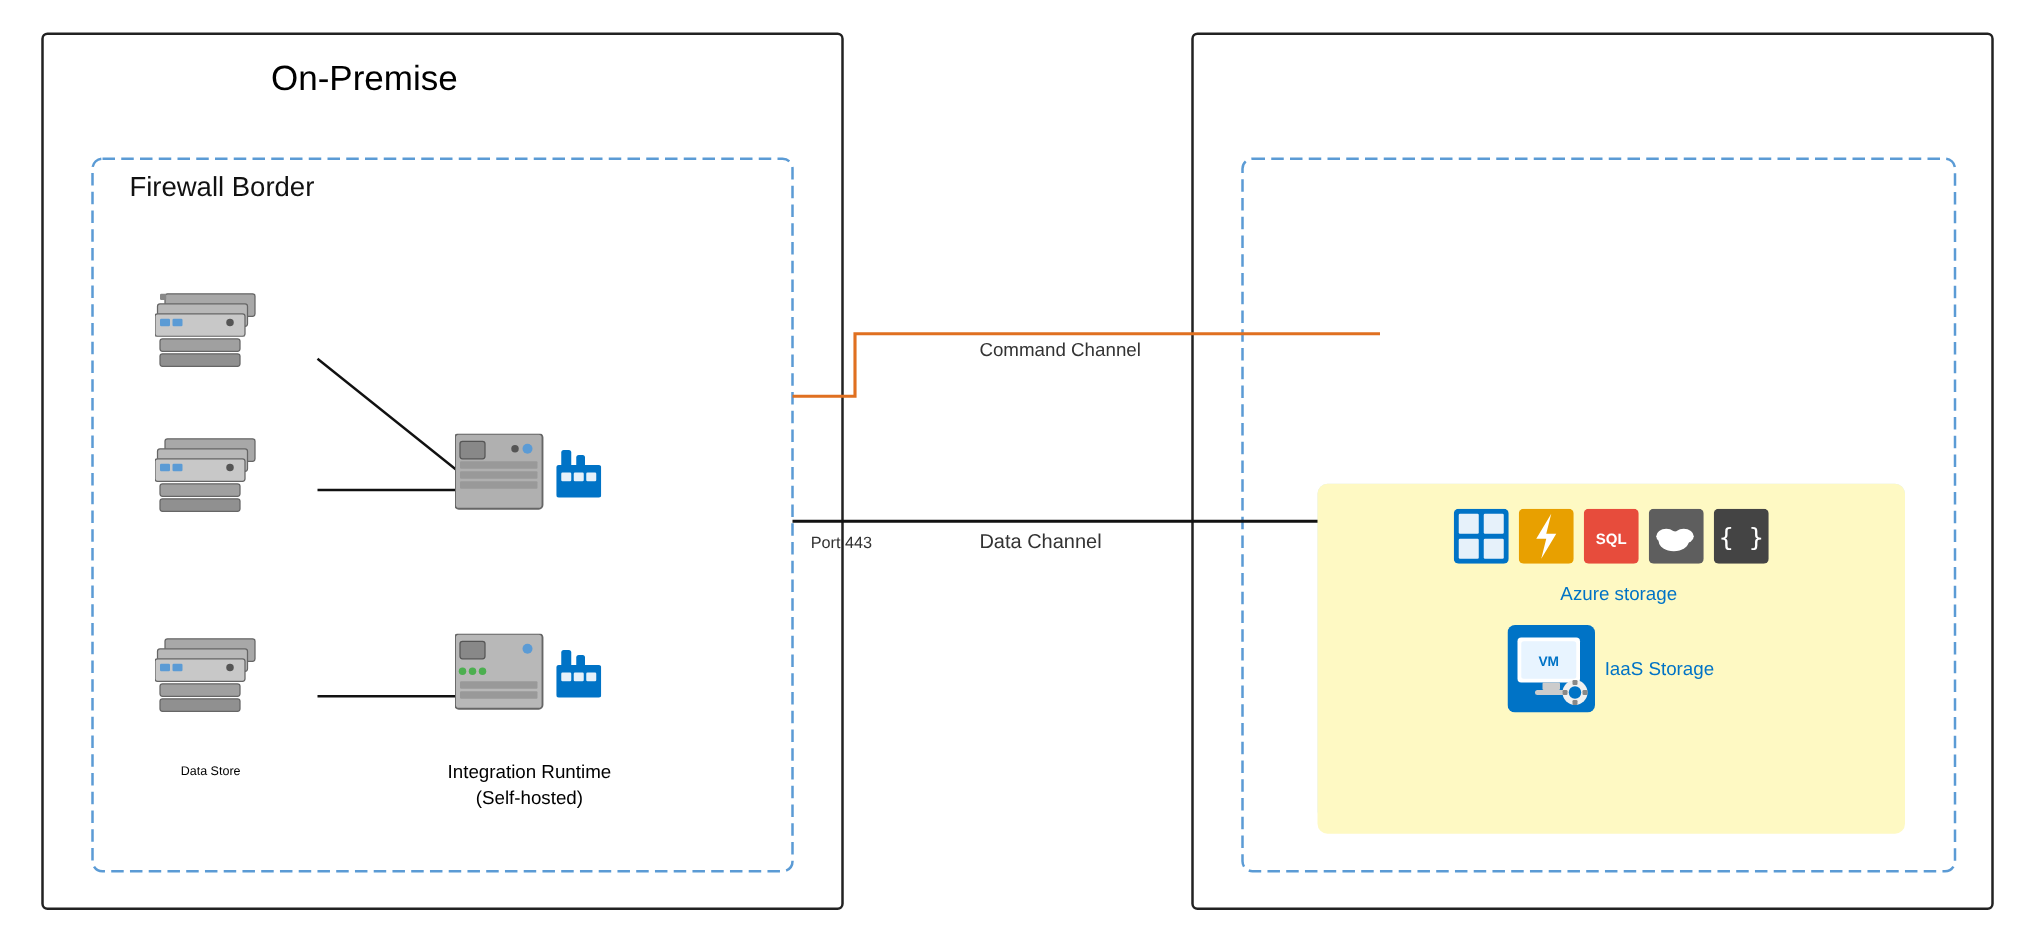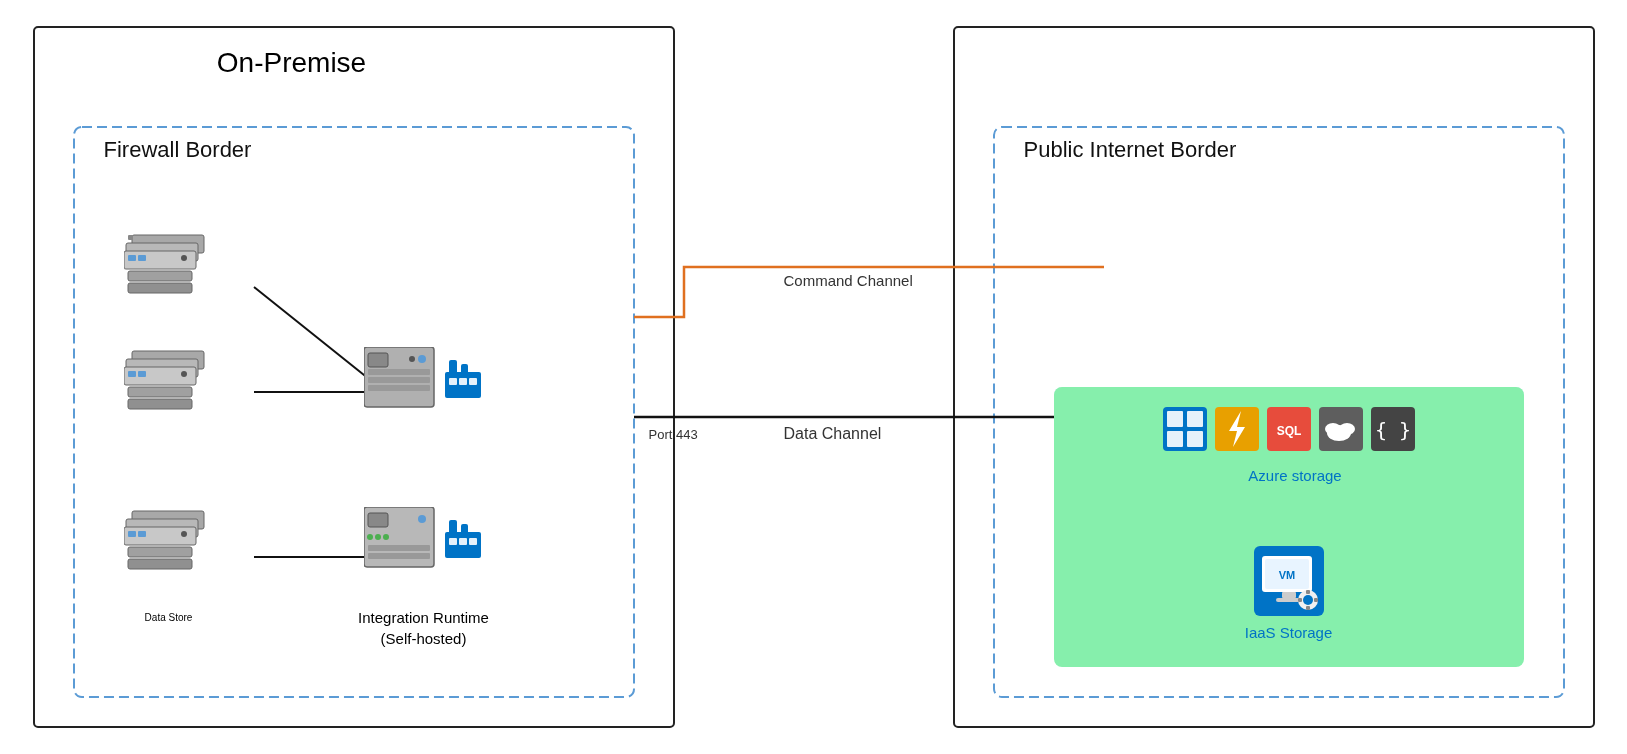--- a/index.html
+++ b/index.html
@@ -164,26 +164,23 @@
         <rect x="24" y="18" width="8" height="7" rx="1" fill="#fff" opacity="0.9"></rect>
       </svg>
     </div>
   </div>
 
   <div style="position:absolute; top:590px; left:320px; width:160px; text-align:center;">
     <span style="font-size:15px; line-height:1.4;">Integration Runtime<br>(Self-hosted)</span>
   </div>
 
 
-  <div style="position:absolute; top:120px; left:1000px;">
-    <span style="font-size:22px; font-weight:300; color:#111;">Public Internet Border</span>
-  </div>
-
-
-  <div style="position:absolute; top:370px; left:1030px; width:470px; height:280px; background:#86efac; border-radius:8px; display:flex; flex-direction:column; align-items:center; gap:16px; padding:20px;">
+
+
+  <div style="position:absolute; top:370px; left:1030px; width:470px; height:280px; background:#fef9c3; border-radius:8px; display:flex; flex-direction:column; align-items:center; gap:16px; padding:20px;">
 
     <div style="display:flex; gap:8px; align-items:center;">
 
       <svg width="44" height="44" viewBox="0 0 44 44">
         <rect width="44" height="44" rx="4" fill="#0073c6"></rect>
         <rect x="4" y="4" width="16" height="16" rx="1" fill="#fff" opacity="0.9"></rect>
         <rect x="24" y="4" width="16" height="16" rx="1" fill="#fff" opacity="0.9"></rect>
         <rect x="4" y="24" width="16" height="16" rx="1" fill="#fff" opacity="0.9"></rect>
         <rect x="24" y="24" width="16" height="16" rx="1" fill="#fff" opacity="0.9"></rect>
       </svg>
@@ -205,21 +202,21 @@
         <ellipse cx="28" cy="22" rx="8" ry="6" fill="#fff"></ellipse>
       </svg>
 
       <svg width="44" height="44" viewBox="0 0 44 44">
         <rect width="44" height="44" rx="4" fill="#444"></rect>
         <text x="22" y="30" text-anchor="middle" fill="#fff" font-size="20" font-family="monospace">{ }</text>
       </svg>
     </div>
     <span style="font-size:15px; color:#0073c6;margin-left:13px;">Azure storage</span>
 
-    <div style="display:flex; flex-direction:column; align-items:center; gap:8px;margin-top:46px;">
+    <div style="display:flex; flex-direction:row; align-items:center; gap:8px;">
       <svg width="70" height="70" viewBox="0 0 70 70">
         <rect width="70" height="70" rx="6" fill="#0073c6"></rect>
 
         <rect x="8" y="10" width="50" height="36" rx="3" fill="#fff"></rect>
 
         <rect x="11" y="13" width="44" height="30" rx="2" fill="#e8f4ff"></rect>
 
         <text x="33" y="33" text-anchor="middle" fill="#0073c6" font-size="11" font-weight="bold" font-family="Arial">VM</text>
 
         <rect x="28" y="46" width="14" height="6" rx="1" fill="#ccc"></rect>

